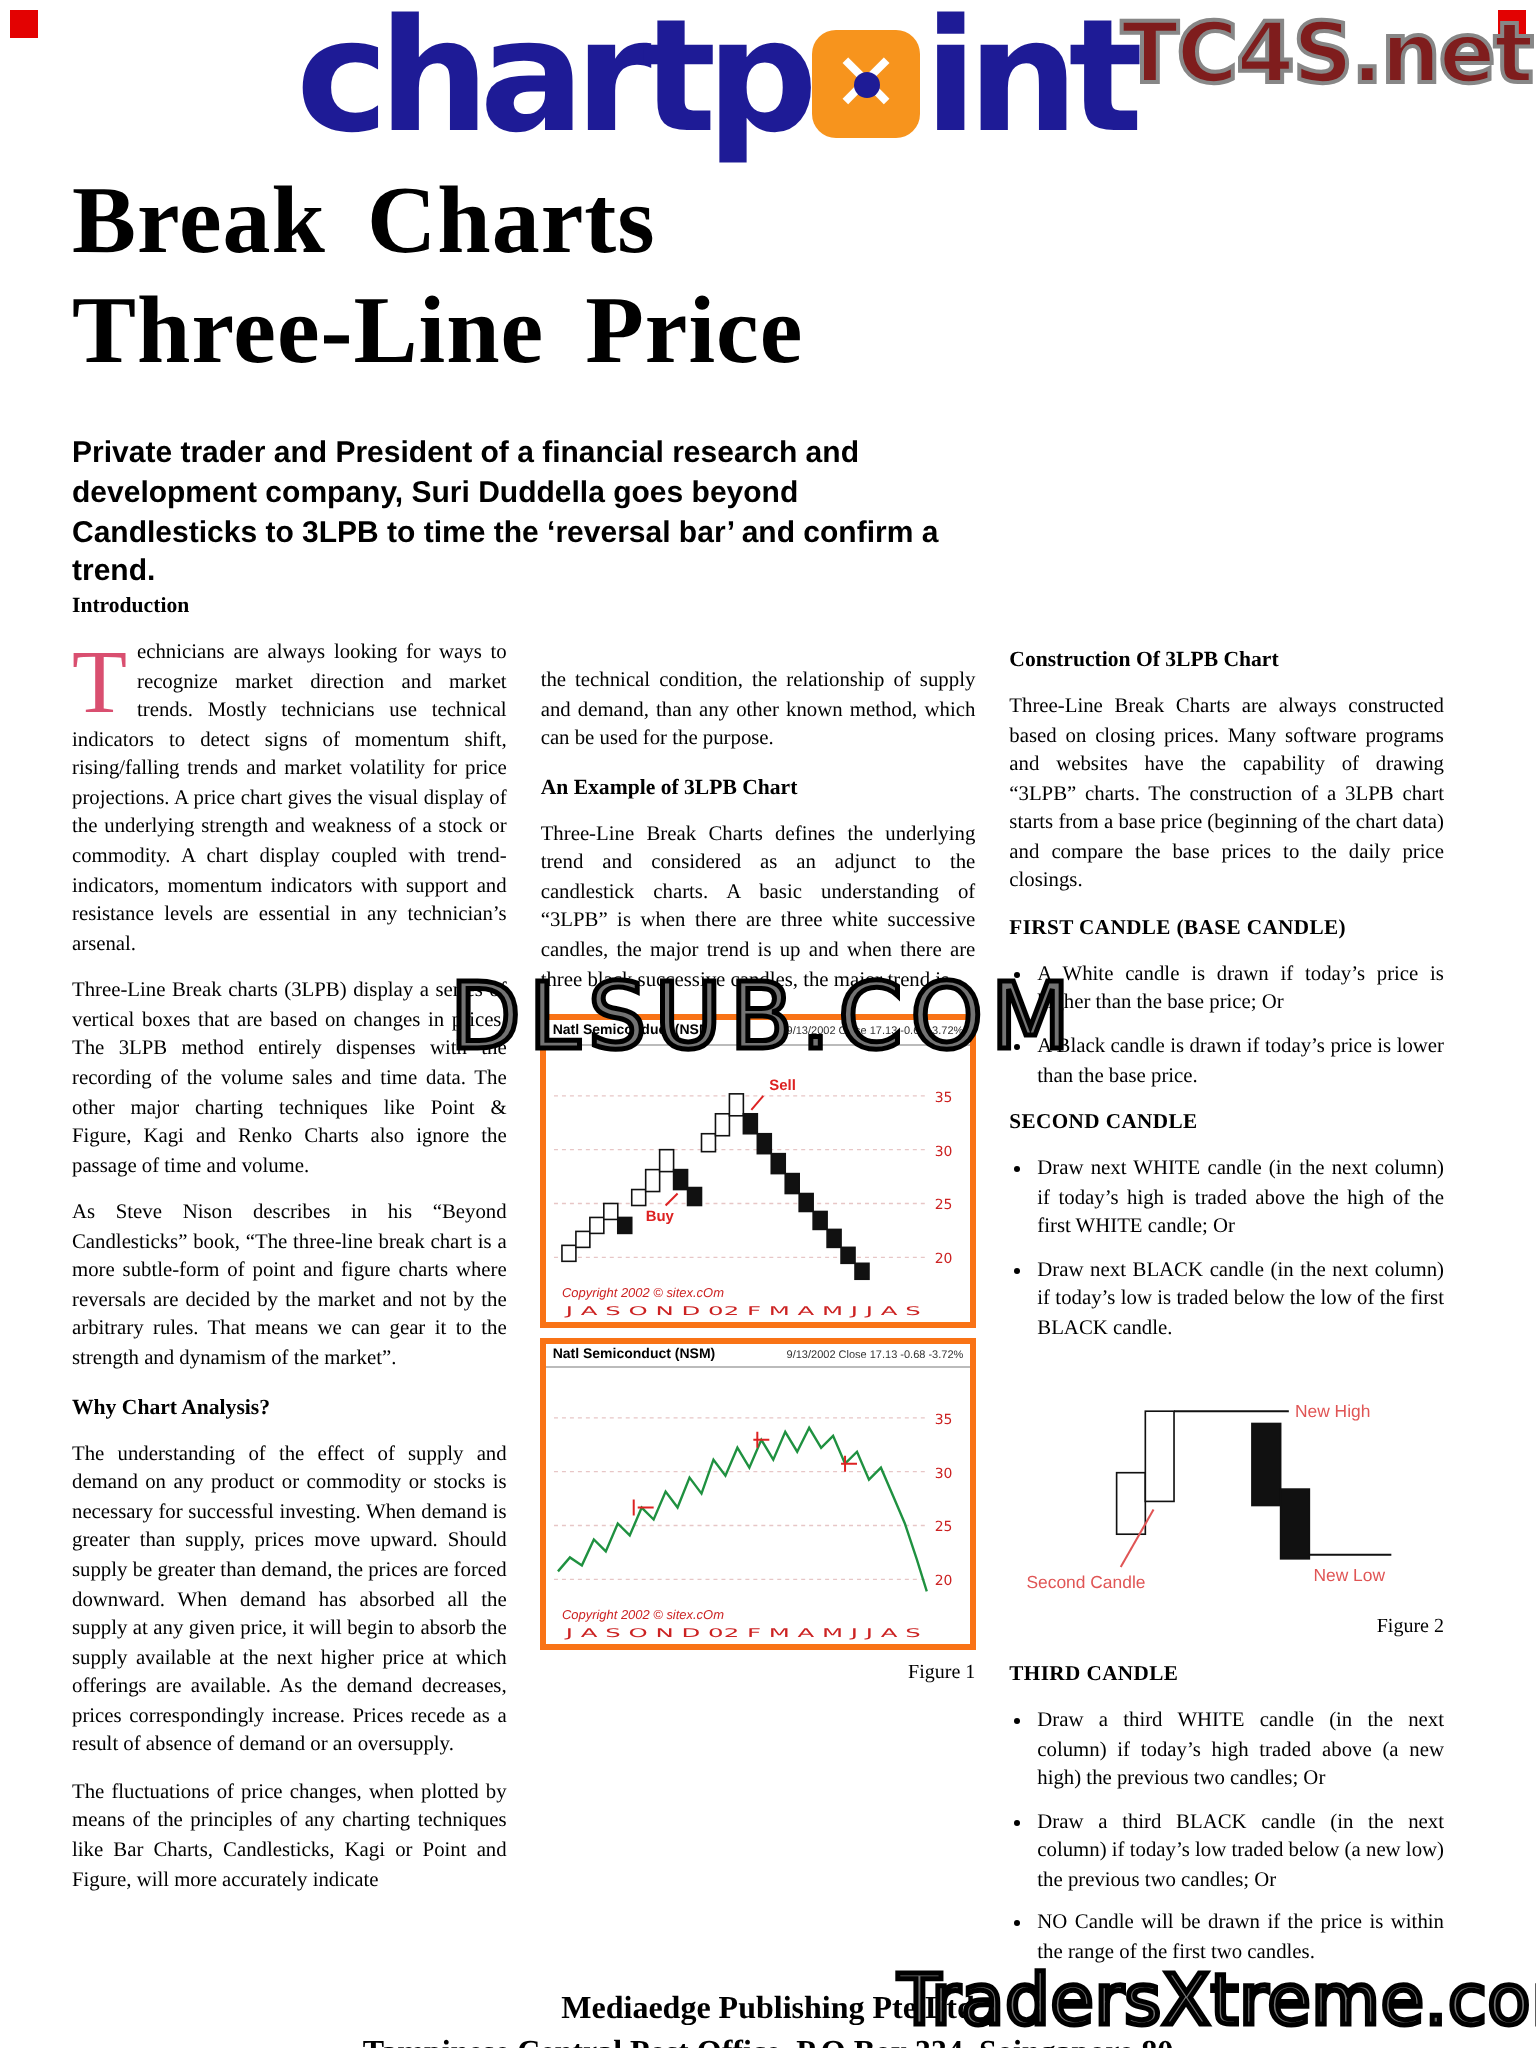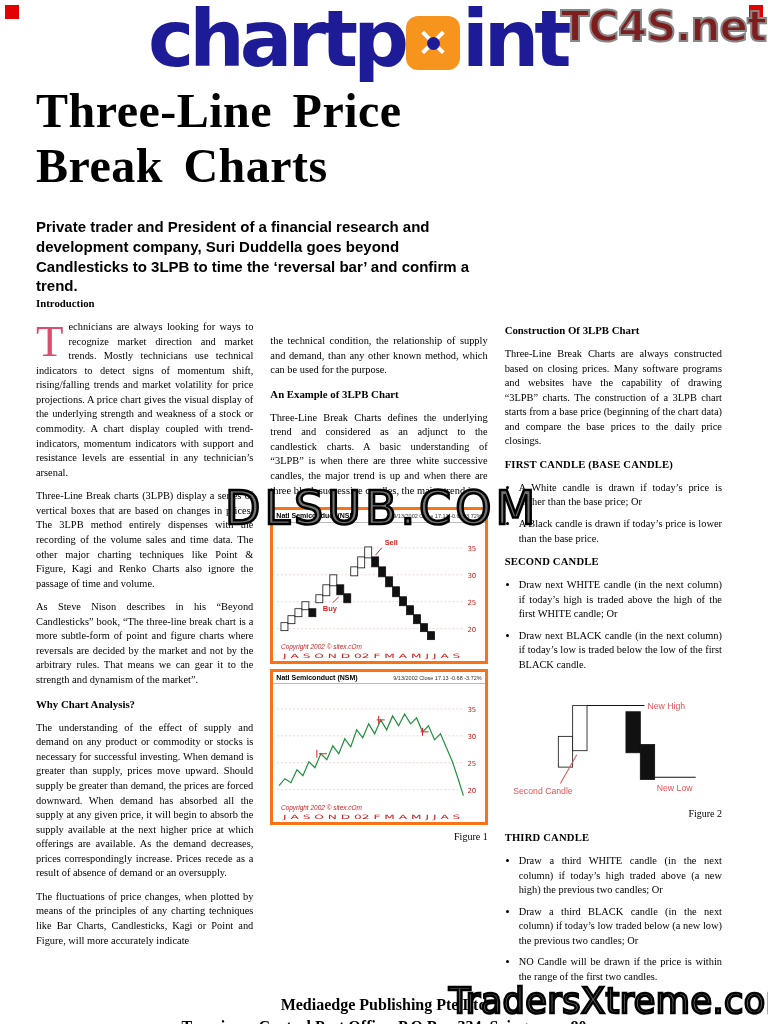--- a/index.html
+++ b/index.html
@@ -82,22 +82,22 @@
 <div class="page">
 
   <div class="corner-sq left"></div>
   <div class="corner-sq right"></div>
 
   <div class="tc4s">TC4S.net</div>
 
   <div class="logo"><span>chartp</span><span class="o-icon"><span class="x">✕</span><span class="dot"></span></span><span>int</span></div>
 
   <div class="title">
+    <div>Break Charts</div>
     <div>Three-Line Price</div>
-    <div>Break Charts</div>
   </div>
 
   <p class="standfirst">Private trader and President of a financial research and development company, Suri Duddella goes beyond Candlesticks to 3LPB to time the ‘reversal bar’ and confirm a trend.</p>
 
   <div class="columns">
 
     <div class="col col1">
       <h4 class="ihead">Introduction</h4>
       <p><span class="dropcap">T</span><span>echnicians are always looking for ways to recognize market direction and market trends. Mostly technicians use technical indicators to detect signs of momentum shift, rising/falling trends and market volatility for price projections. A price chart gives the visual display of the underlying strength and weakness of a stock or commodity. A chart display coupled with trend-indicators, momentum indicators with support and resistance levels are essential in any technician’s arsenal.</span></p>
       <p>Three-Line Break charts (3LPB) display a series of vertical boxes that are based on changes in prices. The 3LPB method entirely dispenses with the recording of the volume sales and time data. The other major charting techniques like Point &amp; Figure, Kagi and Renko Charts also ignore the passage of time and volume.</p>

